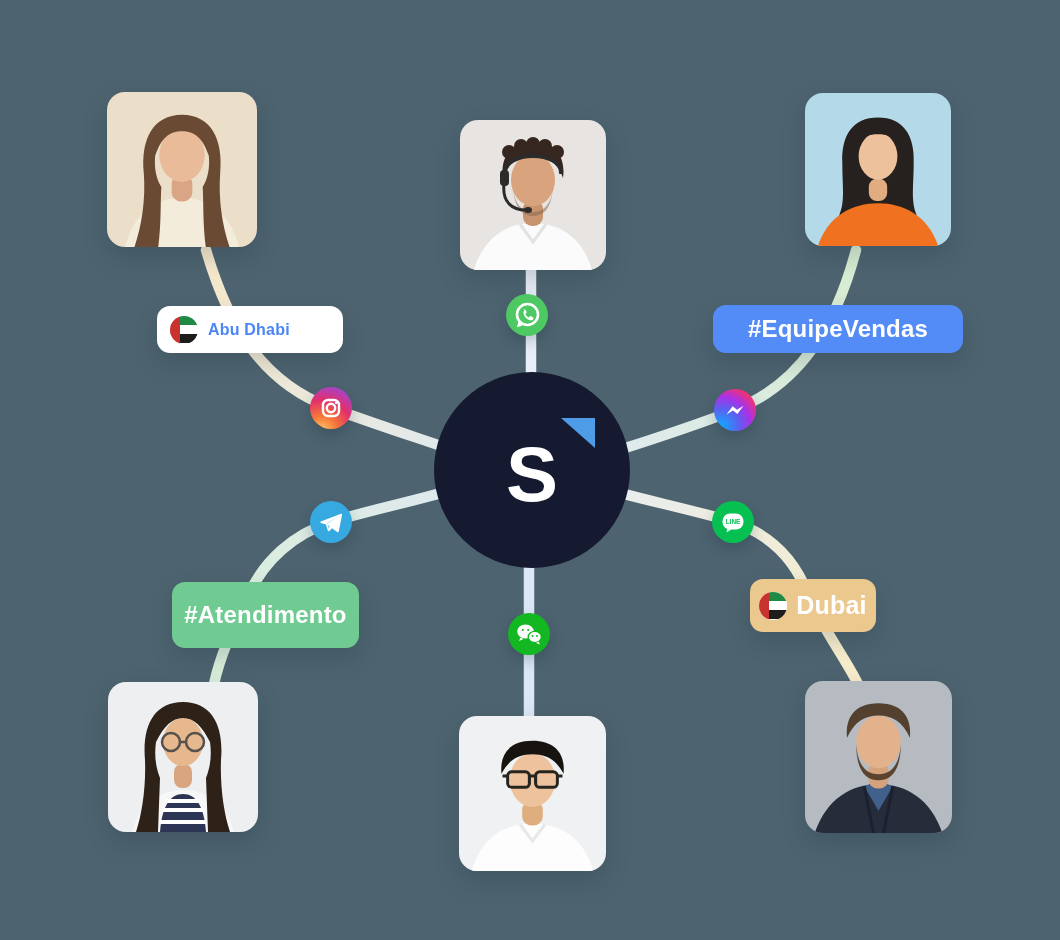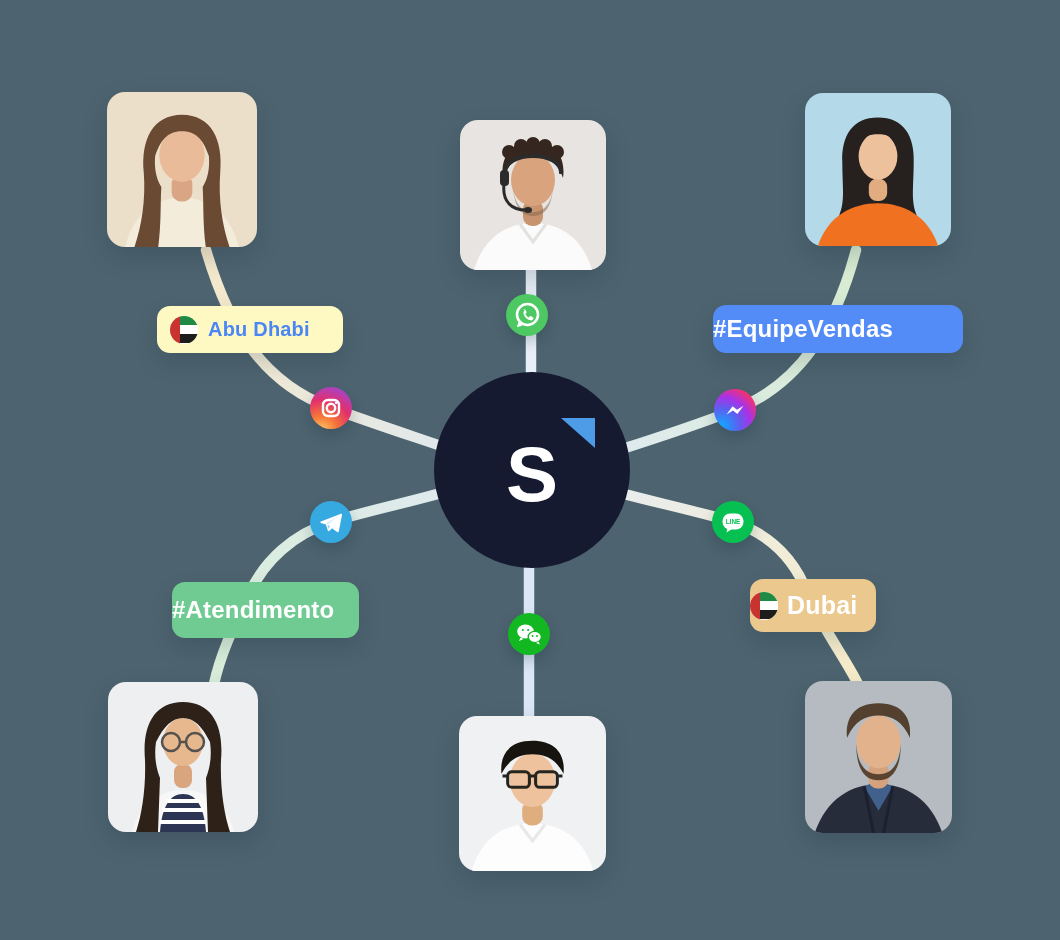--- a/index.html
+++ b/index.html
@@ -27,27 +27,27 @@
         box-shadow:0 6px 14px rgba(15,30,45,.22);}
   .chip svg{display:block;width:42px;height:42px;}
   #chip-whatsapp {left:506px;top:294px;background:#4EC862;}
   #chip-instagram{left:310px;top:387px;background:radial-gradient(circle at 28% 105%,#FDC468 2%,#F77737 28%,#E1306C 58%,#A843C8 86%,#8A3AB9 100%);}
   #chip-messenger{left:714px;top:389px;background:radial-gradient(circle at 18% 88%,#0FA9FF 0%,#5D5FEF 35%,#A832E8 58%,#F5316B 82%,#FF655C 100%);}
   #chip-telegram {left:310px;top:501px;background:#37A9E1;}
   #chip-line     {left:712px;top:501px;background:#06C152;}
   #chip-wechat   {left:508px;top:613px;background:#12B722;}
 
   
-  .badge{position:absolute;display:flex;align-items:center;gap:10px;
+  .badge{position:absolute;display:flex;align-items:center;justify-content:center;gap:10px;
          border-radius:13px;font-weight:700;z-index:6;box-sizing:border-box;
          box-shadow:0 10px 22px rgba(15,30,45,.16);letter-spacing:.2px;}
-  #badge-abu-dhabi  {left:157px;top:306px;width:186px;height:47px;background:#fef9c3;
-                     color:#4A86F6;font-size:20px;justify-content:flex-start;padding-left:13px;}
+  #badge-abu-dhabi  {left:157px;top:306px;width:186px;height:47px;background:#ffffff;
+                     color:#4A86F6;font-size:16px;justify-content:flex-start;padding-left:13px;}
   #badge-equipe     {left:713px;top:305px;width:250px;height:48px;background:#548CF7;color:#FFFFFF;font-size:24px;}
-  #badge-atendimento{left:172px;top:582px;width:187px;height:56px;background:#6FCB92;color:#FFFFFF;font-size:24px;}
+  #badge-atendimento{left:172px;top:582px;width:187px;height:66px;background:#6FCB92;color:#FFFFFF;font-size:24px;}
   #badge-dubai      {left:750px;top:579px;width:126px;height:53px;background:#EBC88E;color:#FFFFFF;font-size:25px;gap:9px;}
 
   
   .flag{width:28px;height:28px;border-radius:50%;overflow:hidden;position:relative;flex:none;background:#fff;}
   .flag i{position:absolute;display:block;}
   .flag .f-red  {left:0;top:0;width:34%;height:100%;background:#C8332F;}
   .flag .f-green{left:34%;top:0;width:66%;height:34%;background:#1E8A44;}
   .flag .f-white{left:34%;top:34%;width:66%;height:33%;background:#FFFFFF;}
   .flag .f-black{left:34%;top:67%;width:66%;height:33%;background:#1D1D1B;}
 </style>

